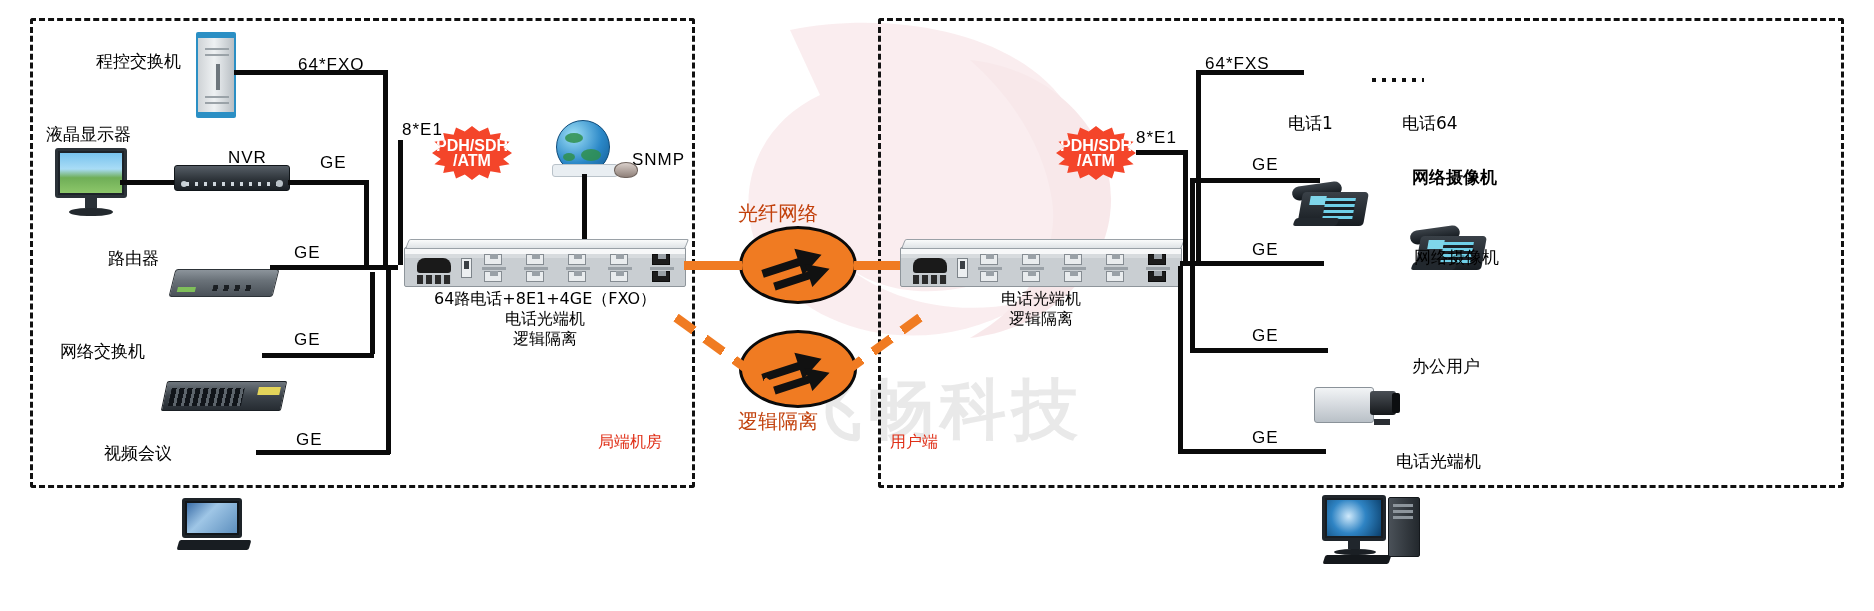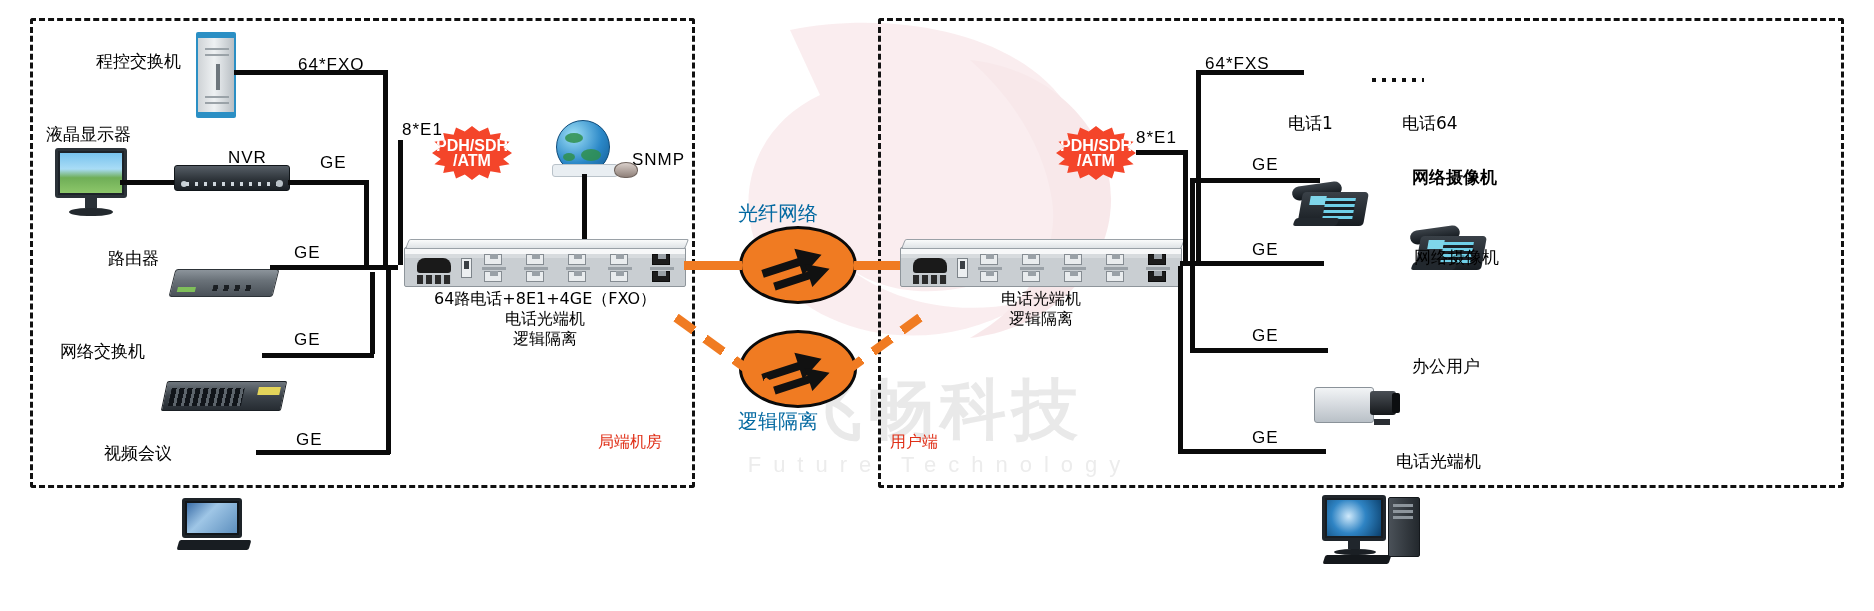--- a/index.html
+++ b/index.html
@@ -157,38 +157,37 @@
                            89% 61%,97% 71%,84% 74%,86% 87%,73% 84%,70% 97%,59% 90%,50% 100%,
                            41% 90%,30% 97%,27% 84%,14% 87%,16% 74%,3% 71%,11% 61%,0% 50%,
                            11% 39%,3% 29%,16% 26%,14% 13%,27% 16%,30% 3%,41% 10%);}
 
   
   .oval{position:absolute;border:3px solid #0a0a0a;border-radius:50%;
         background:#f07b22;box-sizing:border-box;}
   .fiber{position:absolute;background:#f07b22;height:9px;}
   .fiberd{position:absolute;height:9px;
           background:repeating-linear-gradient(90deg,#f07b22 0 22px,transparent 22px 36px);}
-  .centerlbl{position:absolute;font-size:20px;color:#0369a1;white-space:nowrap;
+  .centerlbl{position:absolute;font-size:20px;color:#c2410c;white-space:nowrap;
              font-family:"DejaVu Sans",sans-serif;}
   .dotline{position:absolute;height:4px;
            background:repeating-linear-gradient(90deg,#111 0 4px,transparent 4px 10px);}
 </style>
 </head>
 <body>
 
 <div id="stage">
 
   <svg class="wm wm-swoosh" viewBox="0 0 560 520">
     <path d="M150 30 C250 10 380 30 430 110 C470 175 430 250 350 280 C290 302 230 290 200 260
              C240 300 320 320 390 300 C300 360 180 340 130 270 C90 215 105 130 180 95 Z" fill="#f6dfe2"></path>
     <path d="M330 60 C420 70 480 140 470 215 C462 280 400 330 330 338 C390 305 420 250 412 200
              C404 145 370 95 330 60 Z" fill="#f3d6da"></path>
   </svg>
   <div class="wm wm-text">飞畅科技</div>
-  <div class="wm wm-text2">Future Technology</div>
 
   <div class="region" id="region-left"></div>
   <div class="region" id="region-right"></div>
   <div class="region-tag" id="tag-left">局端机房</div>
   <div class="region-tag" id="tag-right">用户端</div>
 
   <div class="cnlabel" style="left:96px;top:50px;">程控交换机</div>
   <div class="dev pbx" style="left:196px;top:36px;">
     <span class="cap"></span>
       <span class="base"></span>

